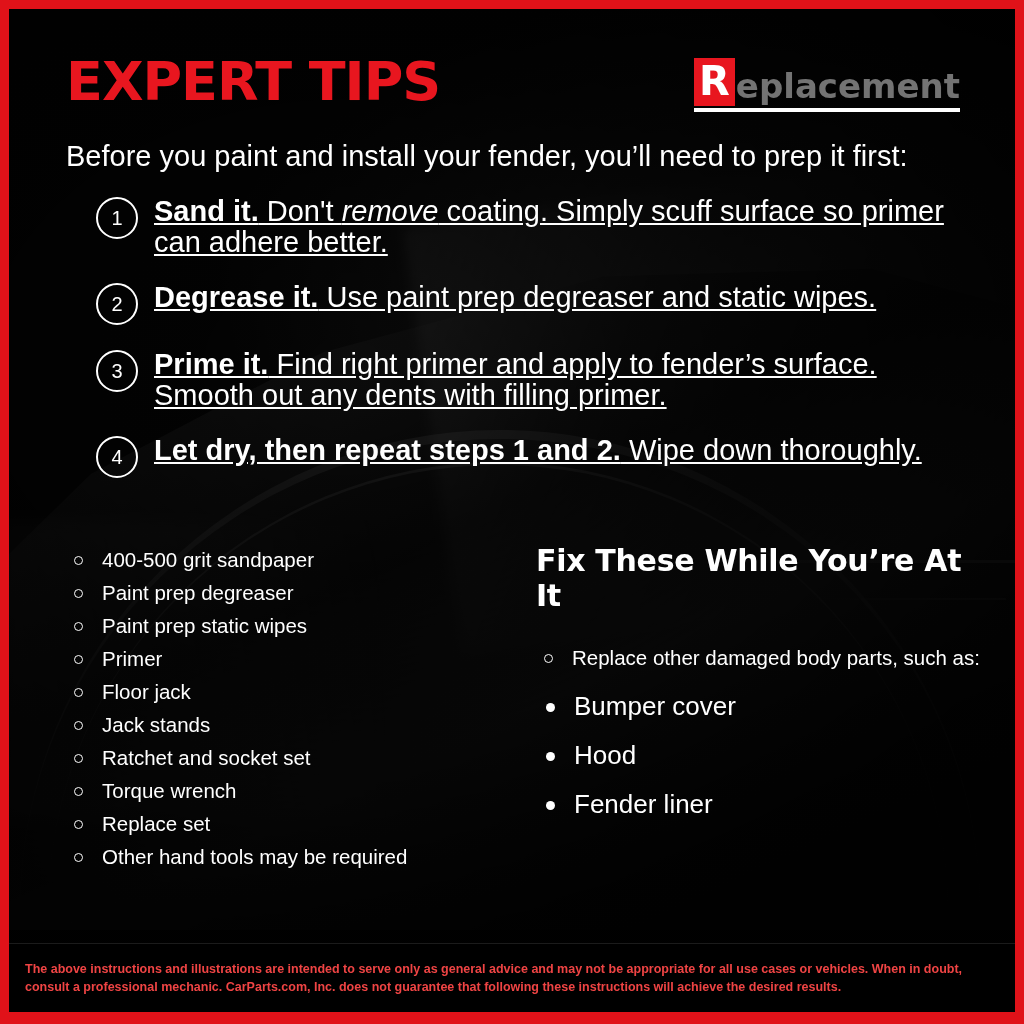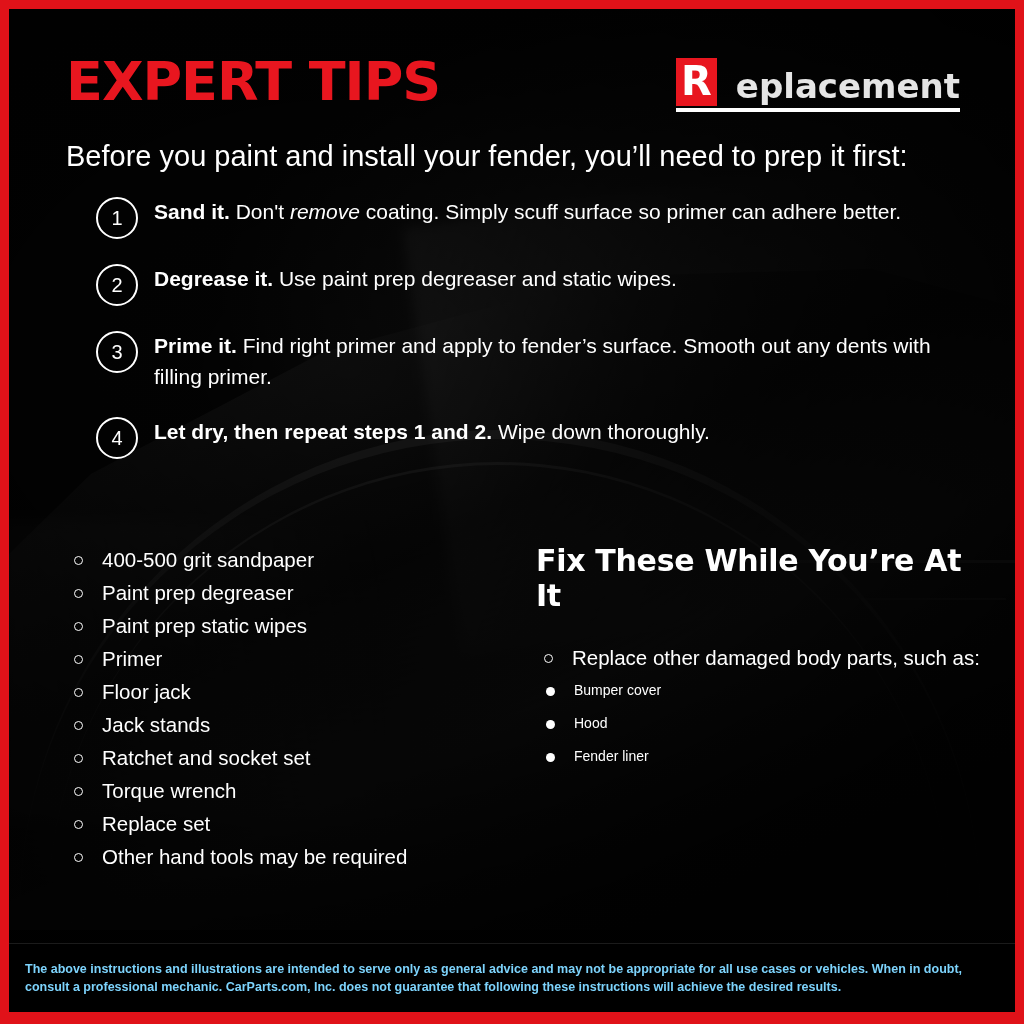--- a/index.html
+++ b/index.html
@@ -142,25 +142,25 @@
   .logo-badge {
     background: #e8161f;
     color: #fff;
     font-size: 40px;
     font-weight: bold;
     line-height: 40px;
     padding: 3px 5px 5px 5px;
     font-family: "DejaVu Sans", sans-serif;
   }
   .logo-word {
-    color: #e5e5e5;
+    color: #737373;
     font-size: 34px;
     font-weight: bold;
     line-height: 40px;
-    padding-left: 19px;
+    padding-left: 1px;
     font-family: "DejaVu Sans", sans-serif;
   }
   .intro {
     position: absolute;
     left: 66px;
     top: 140px;
     font-size: 29px;
     color: #fff;
     font-weight: 500;
   }
@@ -184,24 +184,25 @@
     border-radius: 50%;
     color: #fff;
     font-size: 20px;
     display: flex;
     align-items: center;
     justify-content: center;
     margin-right: 16px;
     margin-top: 1px;
   }
   .step-text {
-    font-size: 21px;
+    font-size: 29px;
     line-height: 31px;
     color: #fff;
     max-width: 800px;
+    text-decoration: underline;
   }
   .step-text b { font-weight: bold; }
   .step-text i { font-style: italic; }
 
   .cols {
     position: absolute;
     left: 66px;
     top: 543px;
     width: 920px;
     display: flex;
@@ -239,23 +240,24 @@
     border-radius: 50%;
   }
   ul.sub {
     list-style: none;
     margin: 0;
     padding: 0;
   }
   ul.sub > li {
     position: relative;
     padding-left: 36px;
-    font-size: 14px;
+    font-size: 26px;
     line-height: 33px;
     color: #fff;
+    margin-top: 16px;
   }
   ul.sub > li::before {
     content: "";
     position: absolute;
     left: 8px;
     top: 13px;
     width: 9px;
     height: 9px;
     background: #fff;
     border-radius: 50%;
@@ -269,21 +271,21 @@
     bottom: 12px;
     height: 68px;
     background: #000;
     border-top: 1px solid #1b1b1b;
     display: flex;
     align-items: center;
   }
   .disclaimer {
     font-size: 12.5px;
     line-height: 18px;
-    color: #7dd3fc;
+    color: #ef4444;
     padding: 0 16px;
     font-weight: bold;
   }
 </style>
 </head>
 <body>
 
 <div class="page">
 
   <div class="bg-art">

